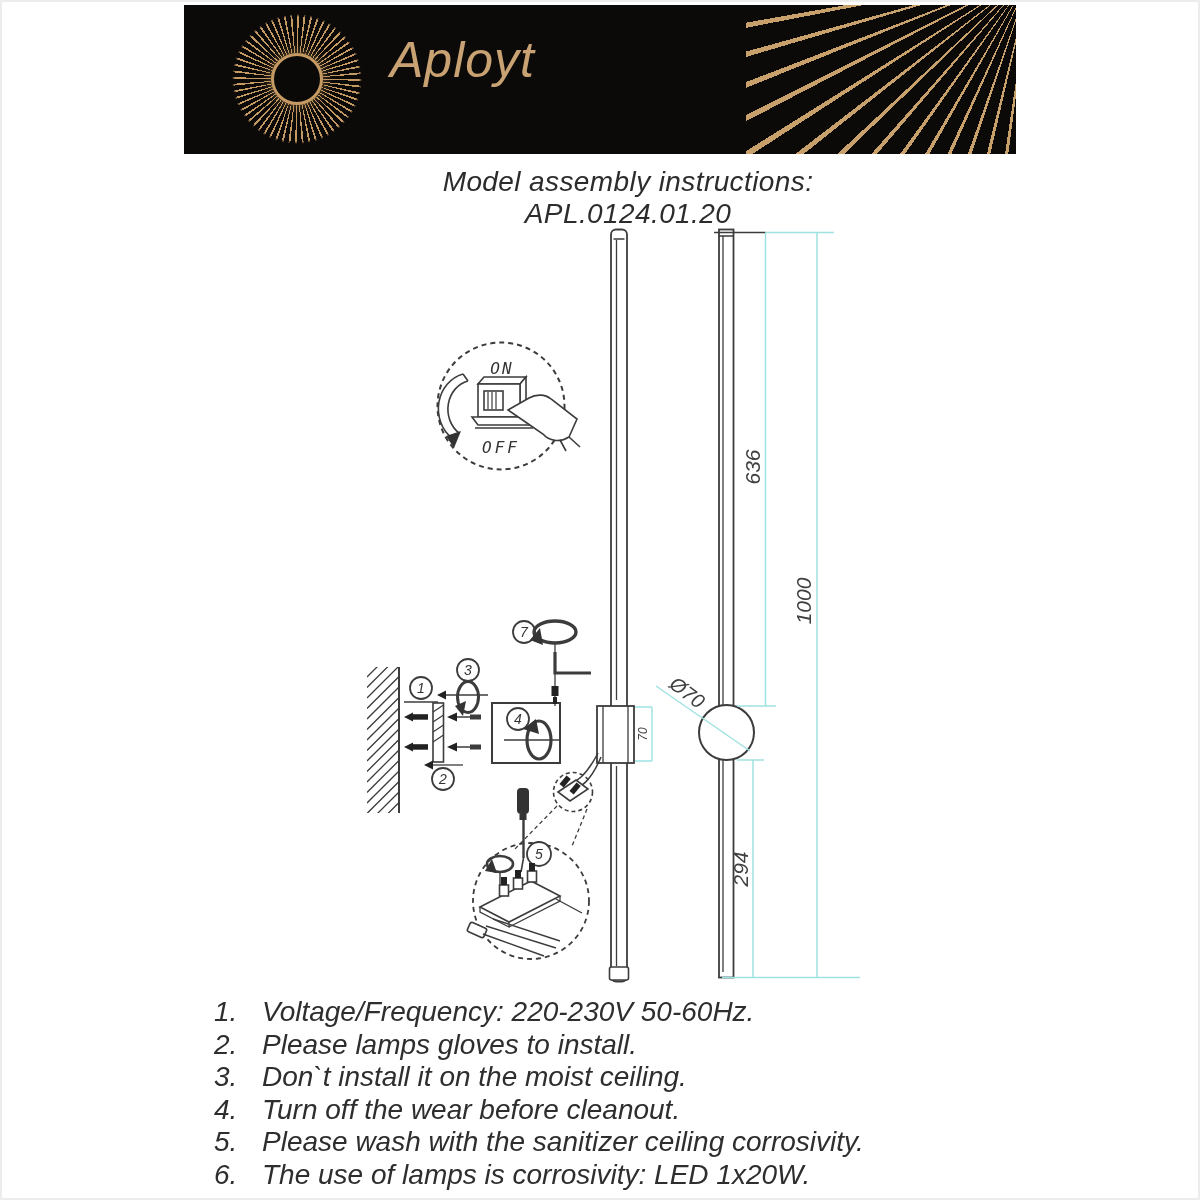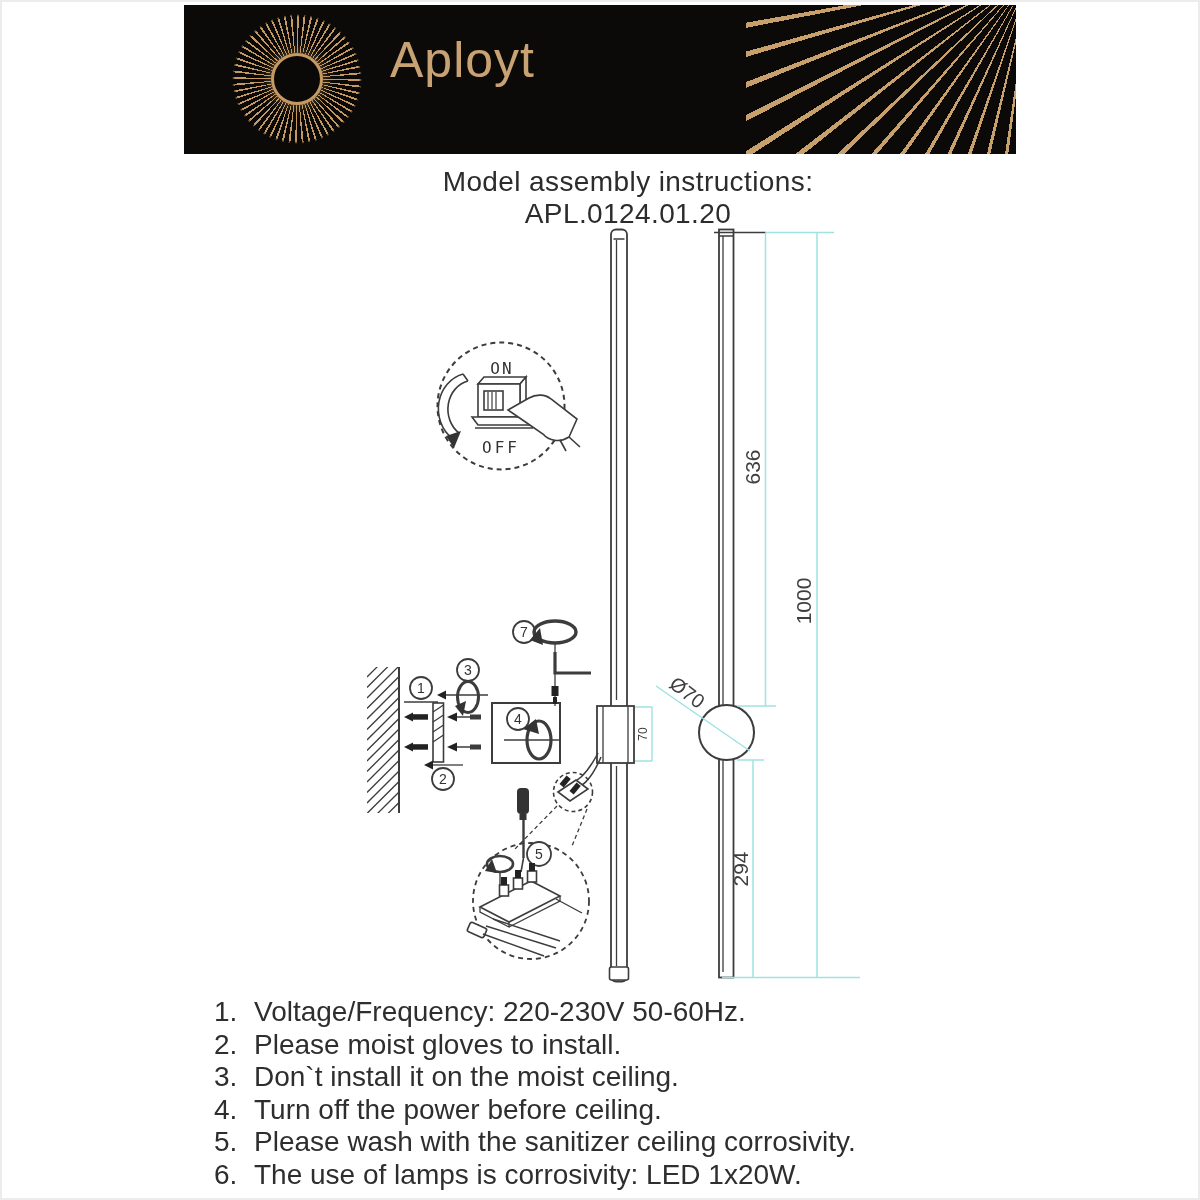--- a/index.html
+++ b/index.html
@@ -1,19 +1,20 @@
 <!DOCTYPE html>
 <html><head>
 <meta charset="utf-8">
 <style>
   html,body{margin:0;padding:0;background:#ffffff;}
   .page{
     position:relative;width:1200px;height:1200px;background:#ffffff;
     font-family:"Liberation Sans", sans-serif;overflow:hidden;
     box-shadow:inset 0 0 0 2px #ececec;
+    font-style:italic;
   }
   
   .header{
     position:absolute;left:184px;top:5px;width:832px;height:149px;
     background:#0c0a08;overflow:hidden;
   }
   .starburst{position:absolute;left:44px;top:5px;width:138px;height:138px;}
   .star-rays{
     position:absolute;inset:0;border-radius:50%;
     background:repeating-conic-gradient(#c49a62 0deg 1.7deg, rgba(0,0,0,0) 1.7deg 6deg);
@@ -42,21 +43,21 @@
   .title2{top:198px;}
   
   .diagram{position:absolute;left:0;top:0;width:1200px;height:1200px;}
   
   .instructions{
     position:absolute;left:214px;top:996px;width:860px;color:#2e2e2e;
     font-size:28px;
   }
   .row{display:flex;line-height:32.6px;}
   .row .num{width:40px;flex:none;}
-  .row .txt{flex:1;}
+  .row .txt{flex:1;margin-left:8px;}
 </style>
 </head>
 <body>
 
 <div class="page">
 
   <div class="header">
     <div class="starburst">
       <div class="star-rays"></div>
       <div class="star-core"></div>
@@ -232,29 +233,29 @@
     </g>
   </svg>
 
   <div class="instructions">
     <div class="row">
       <span class="num">1.</span>
       <span class="txt">Voltage/Frequency: 220-230V 50-60Hz.</span>
     </div>
     <div class="row">
       <span class="num">2.</span>
-      <span class="txt">Please moist gloves to install.</span>
+      <span class="txt">Please lamps gloves to install.</span>
     </div>
     <div class="row">
       <span class="num">3.</span>
       <span class="txt">Don`t install it on the moist ceiling.</span>
     </div>
     <div class="row">
       <span class="num">4.</span>
-      <span class="txt">Turn off the power before ceiling.</span>
+      <span class="txt">Turn off the wear before cleanout.</span>
     </div>
     <div class="row">
       <span class="num">5.</span>
       <span class="txt">Please wash with the sanitizer ceiling corrosivity.</span>
     </div>
     <div class="row">
       <span class="num">6.</span>
       <span class="txt">The use of lamps is corrosivity: LED 1x20W.</span>
     </div>
   </div>

